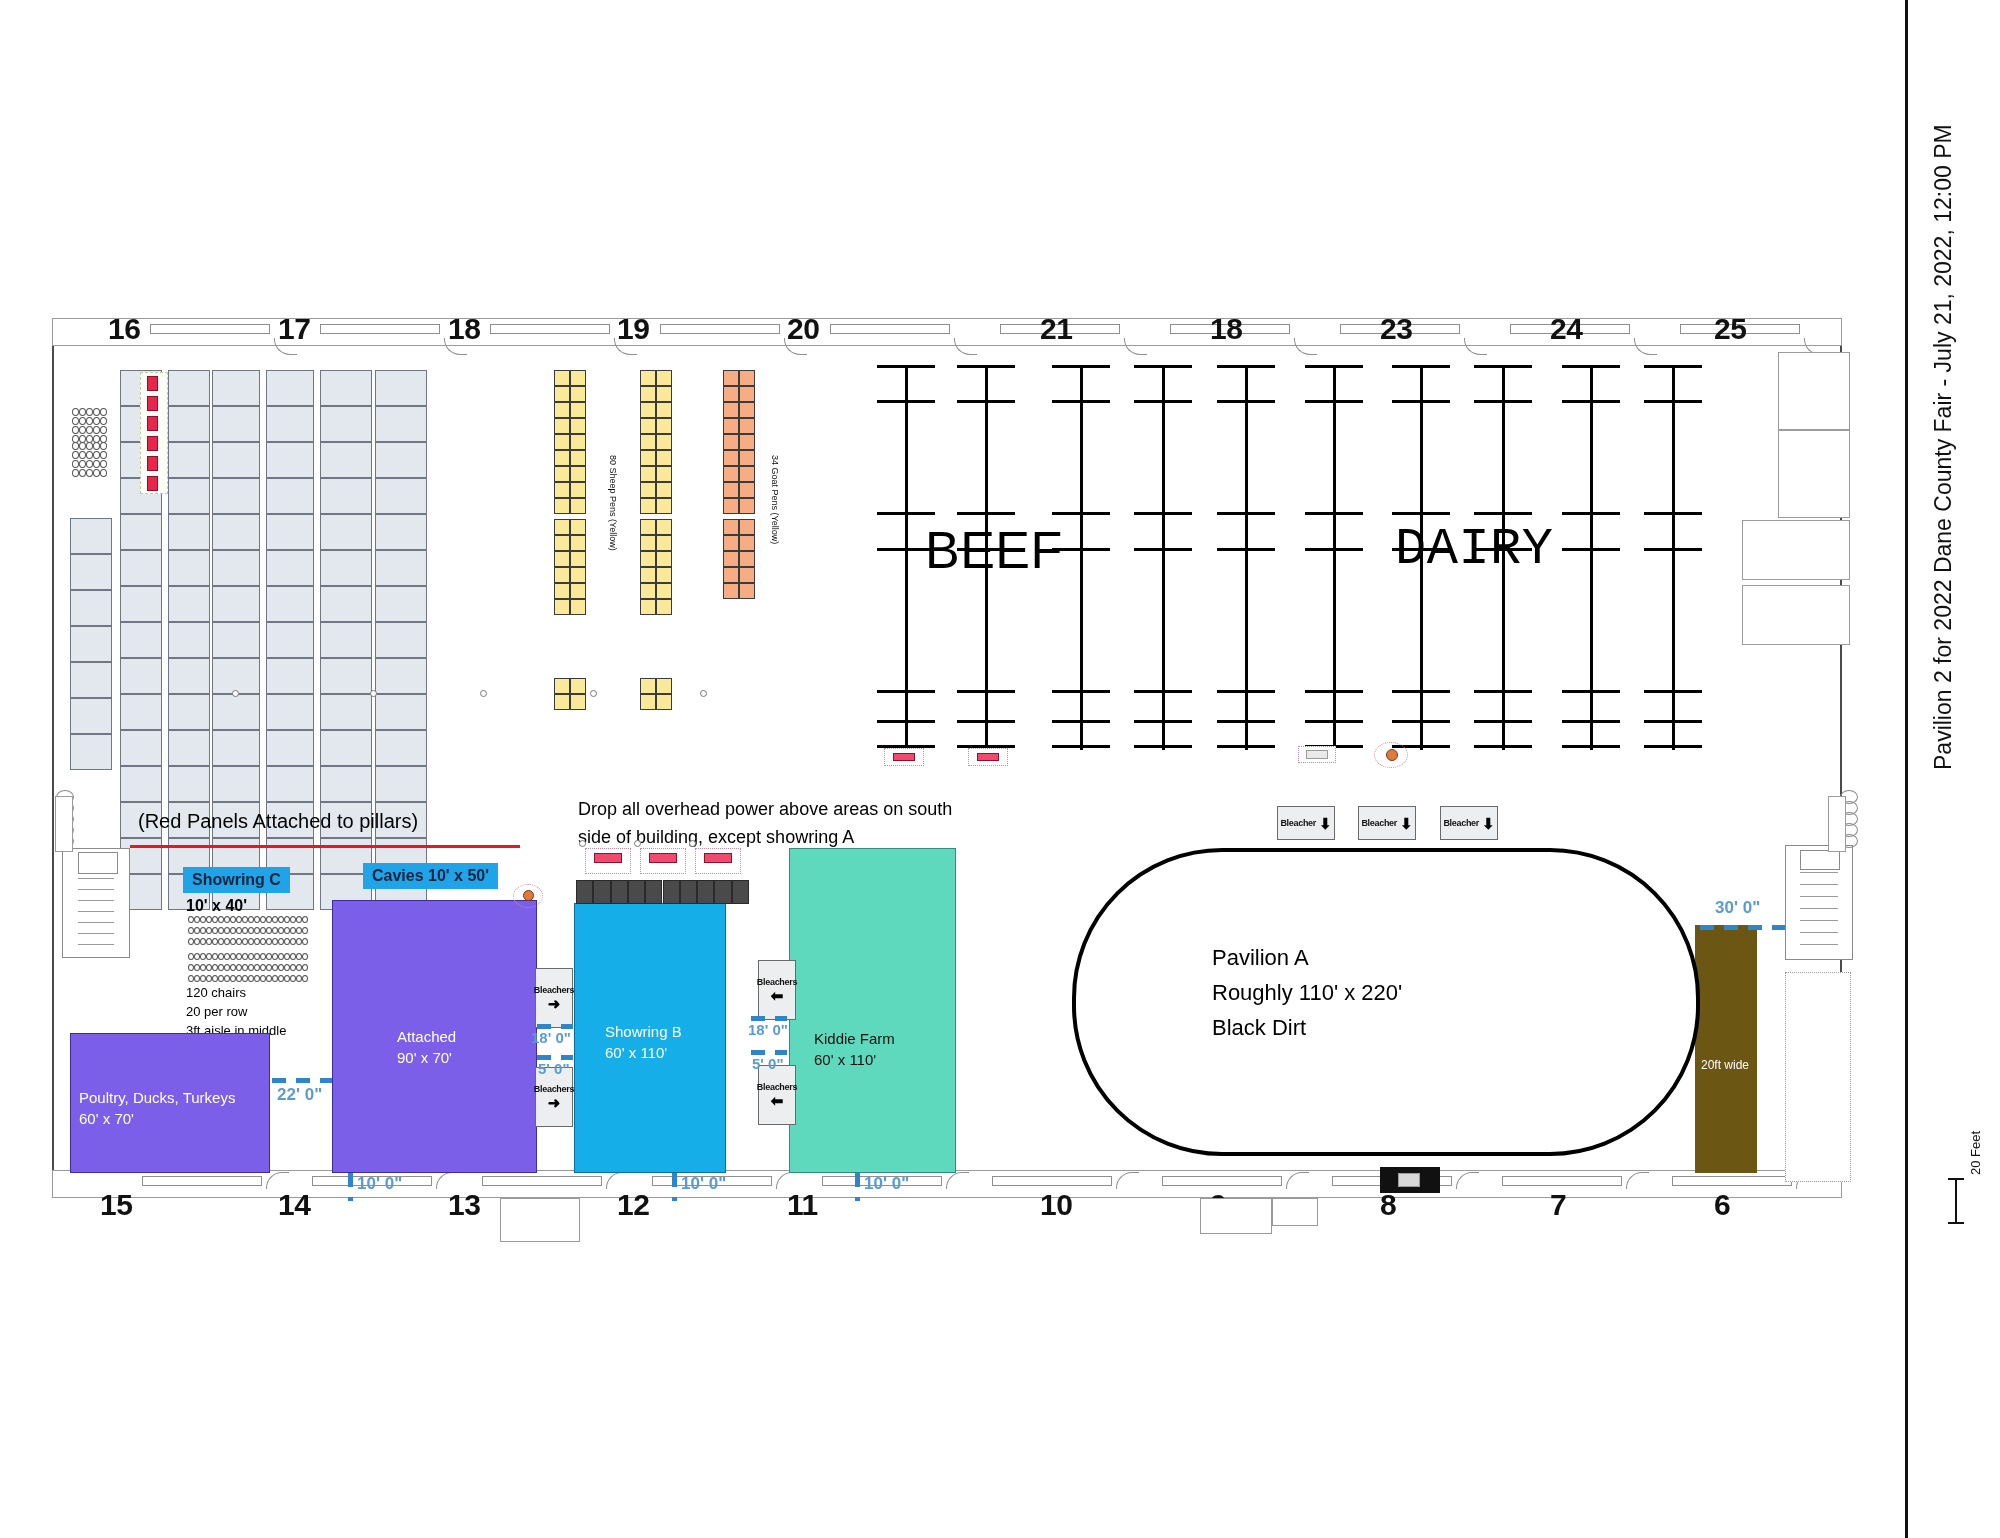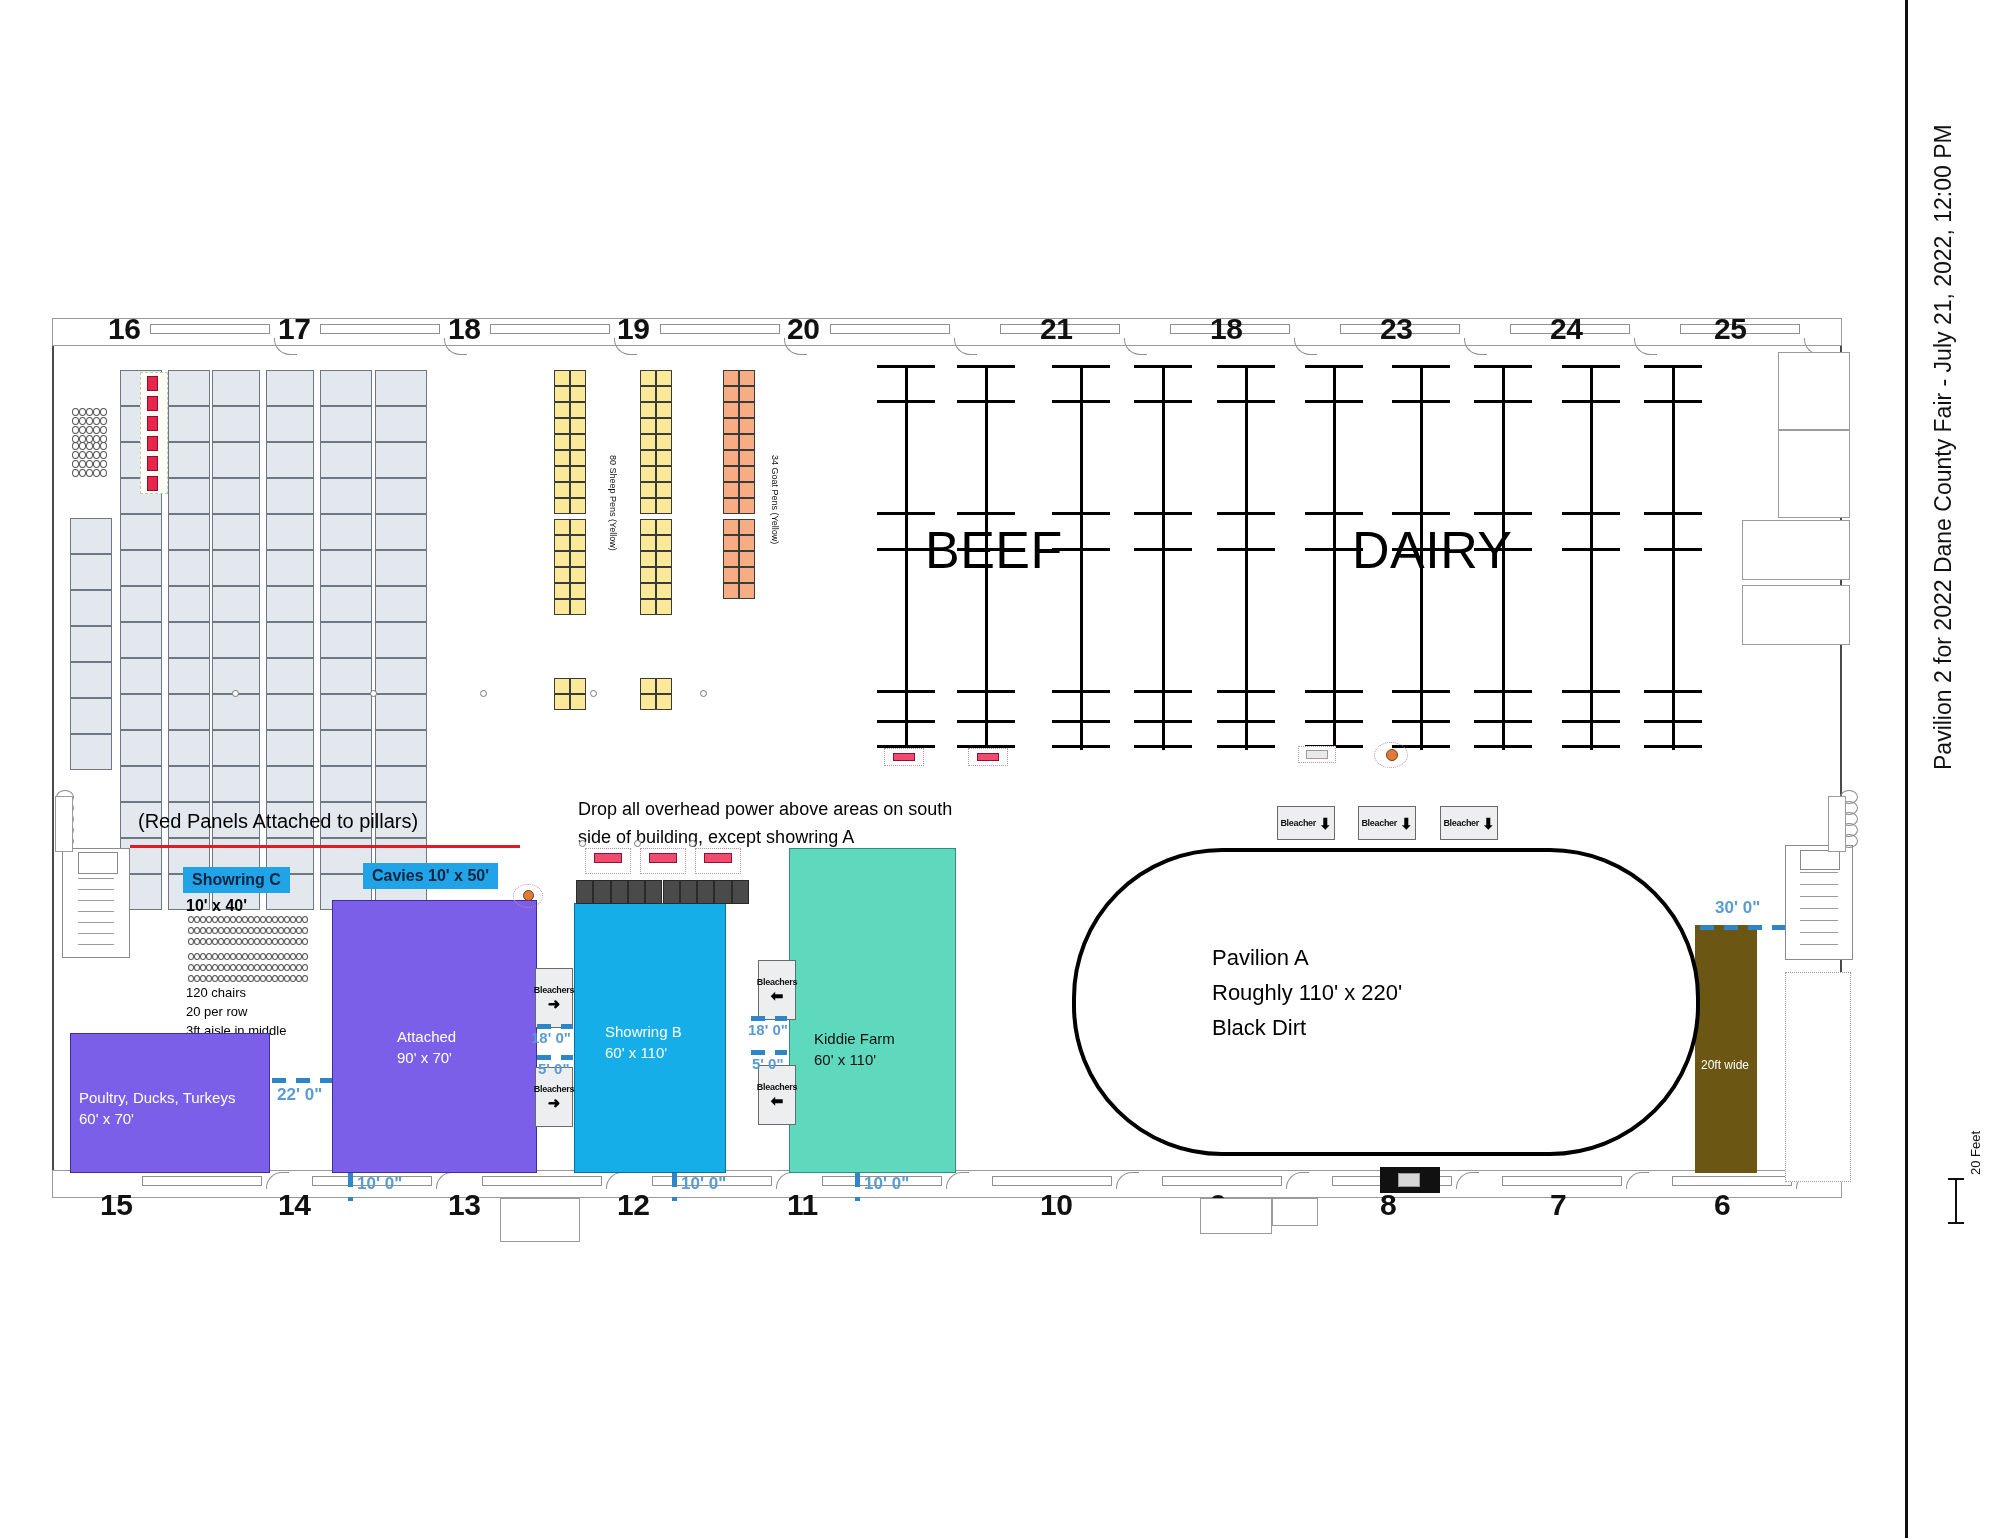--- a/index.html
+++ b/index.html
@@ -653,21 +653,21 @@
       <div class="tierail" style="left: 1672px; top: 365px; height: 385px;"></div>
       <div class="tiecap" style="left: 1644px; top: 365px; width: 58px;"></div>
       <div class="tiecap" style="left: 1644px; top: 400px; width: 58px;"></div>
       <div class="tiecap" style="left: 1644px; top: 512px; width: 58px;"></div>
       <div class="tiecap" style="left: 1644px; top: 548px; width: 58px;"></div>
       <div class="tiecap" style="left: 1644px; top: 690px; width: 58px;"></div>
       <div class="tiecap" style="left: 1644px; top: 720px; width: 58px;"></div>
       <div class="tiecap" style="left: 1644px; top: 745px; width: 58px;"></div>
     </div>
   <div class="bigword" style="left:925px;top:520px;">BEEF</div>
-  <div class="bigword" style="left:1352px;top:520px;">DAIRY</div>
+  <div class="bigword" style="left:1395px;top:520px;font-family:Liberation Mono, monospace;">DAIRY</div>
 
   <div class="pinkframe" style="left:884px;top:748px;width:40px;height:18px;"></div>
   <div class="smallpink" style="left:893px;top:753px;width:22px;height:8px;"></div>
   <div class="pinkframe" style="left:968px;top:748px;width:40px;height:18px;"></div>
   <div class="smallpink" style="left:977px;top:753px;width:22px;height:8px;"></div>
   <div class="pinkframe" style="left:1298px;top:746px;width:38px;height:17px;"></div>
   <div class="thinbox" style="left:1306px;top:750px;width:22px;height:9px;background:#e9e9e9;"></div>
   <div class="abs" style="left:1374px;top:742px;width:32px;height:24px;border:1px dotted #c58ea0;border-radius:50%;"></div>
   <div class="abs" style="left:1386px;top:749px;width:10px;height:10px;border-radius:50%;background:#e07b3c;border:1px solid #7a3a10;"></div>
 

